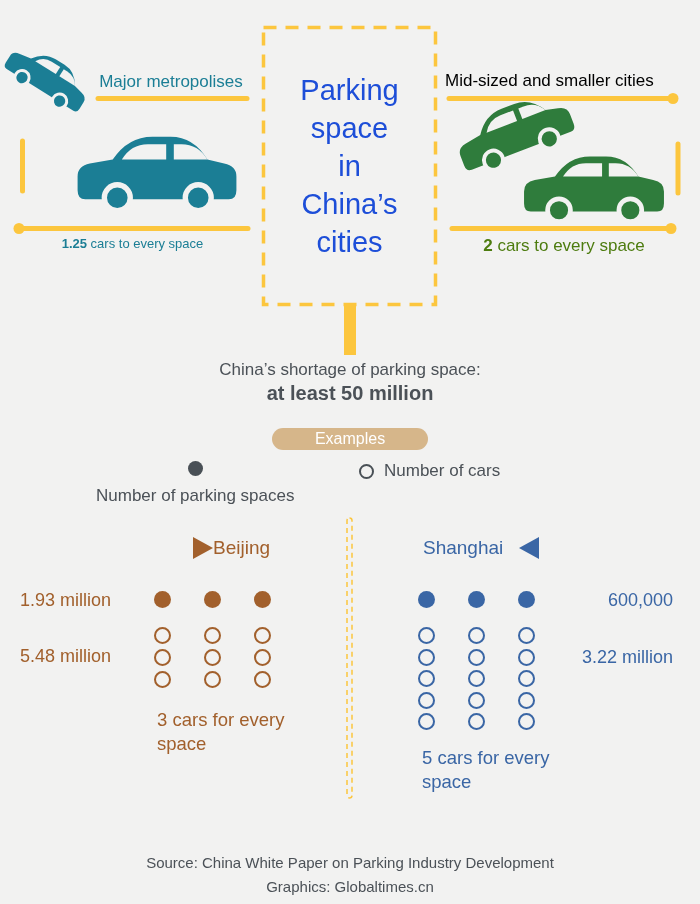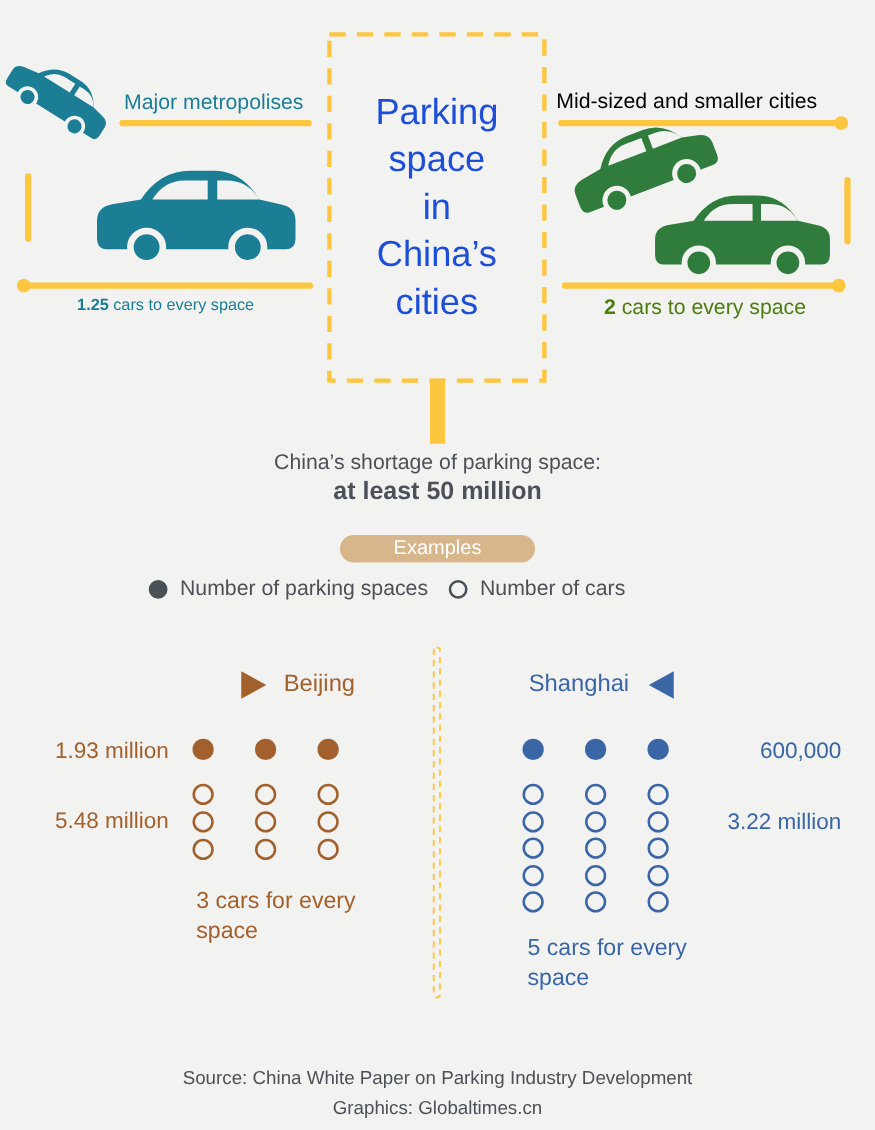--- a/index.html
+++ b/index.html
@@ -50,38 +50,38 @@
   
   #examples-badge{
     left:272px; top:428px; width:156px; height:22px;
     background:#d6b68a; border-radius:11px;
     color:#ffffff; font-size:16px; line-height:22px; text-align:center;
   }
 
   
   .legend-item{display:flex; align-items:center; gap:10px;
     font-size:17px; color:#4b5157;}
-  #legend-spaces{left:119px; top:461px;}
+  #legend-spaces{left:96px; top:461px;flex-direction:column;}
   #legend-cars{left:359px; top:461px;}
   .legend-dot{width:15px;height:15px;border-radius:50%;background:#49505
 
 6;}
   .legend-dot{width:15px;height:15px;border-radius:50%;background:#495056;}
   .legend-ring{width:11px;height:11px;border-radius:50%;border:2px solid #495056;background:transparent;}
 
   
   .city-header{display:flex; align-items:center; font-size:19px;}
-  #beijing-header{left:193px; top:537px; gap:14px; color:#a2602c;}
+  #beijing-header{left:193px; top:537px; color:#a2602c;}
   #shanghai-header{left:423px; top:537px; gap:16px; color:#3a66a5;}
   .tri-right{width:0;height:0;border-top:11px solid transparent;
     border-bottom:11px solid transparent;border-left:20px solid #a2602c;}
   .tri-left{width:0;height:0;border-top:11px solid transparent;
     border-bottom:11px solid transparent;border-right:20px solid #3a66a5;}
 
-  .num-label{font-size:18px; line-height:20px;margin-left:24px;}
+  .num-label{font-size:18px; line-height:20px;}
   .brown{color:#a2602c;}
   .blue{color:#3a66a5;}
   #beijing-spaces-label{left:20px; top:590px;}
   #beijing-cars-label{left:20px; top:646px;}
   #shanghai-spaces-label{right:27px; top:590px; text-align:right;}
   #shanghai-cars-label{right:27px; top:647px; text-align:right;}
 
   .dots{display:grid; column-gap:33px;}
   .dots .dot{width:17px;height:17px;border-radius:50%;box-sizing:border-box;}
   .dots.filled .dot{background:currentColor;}

